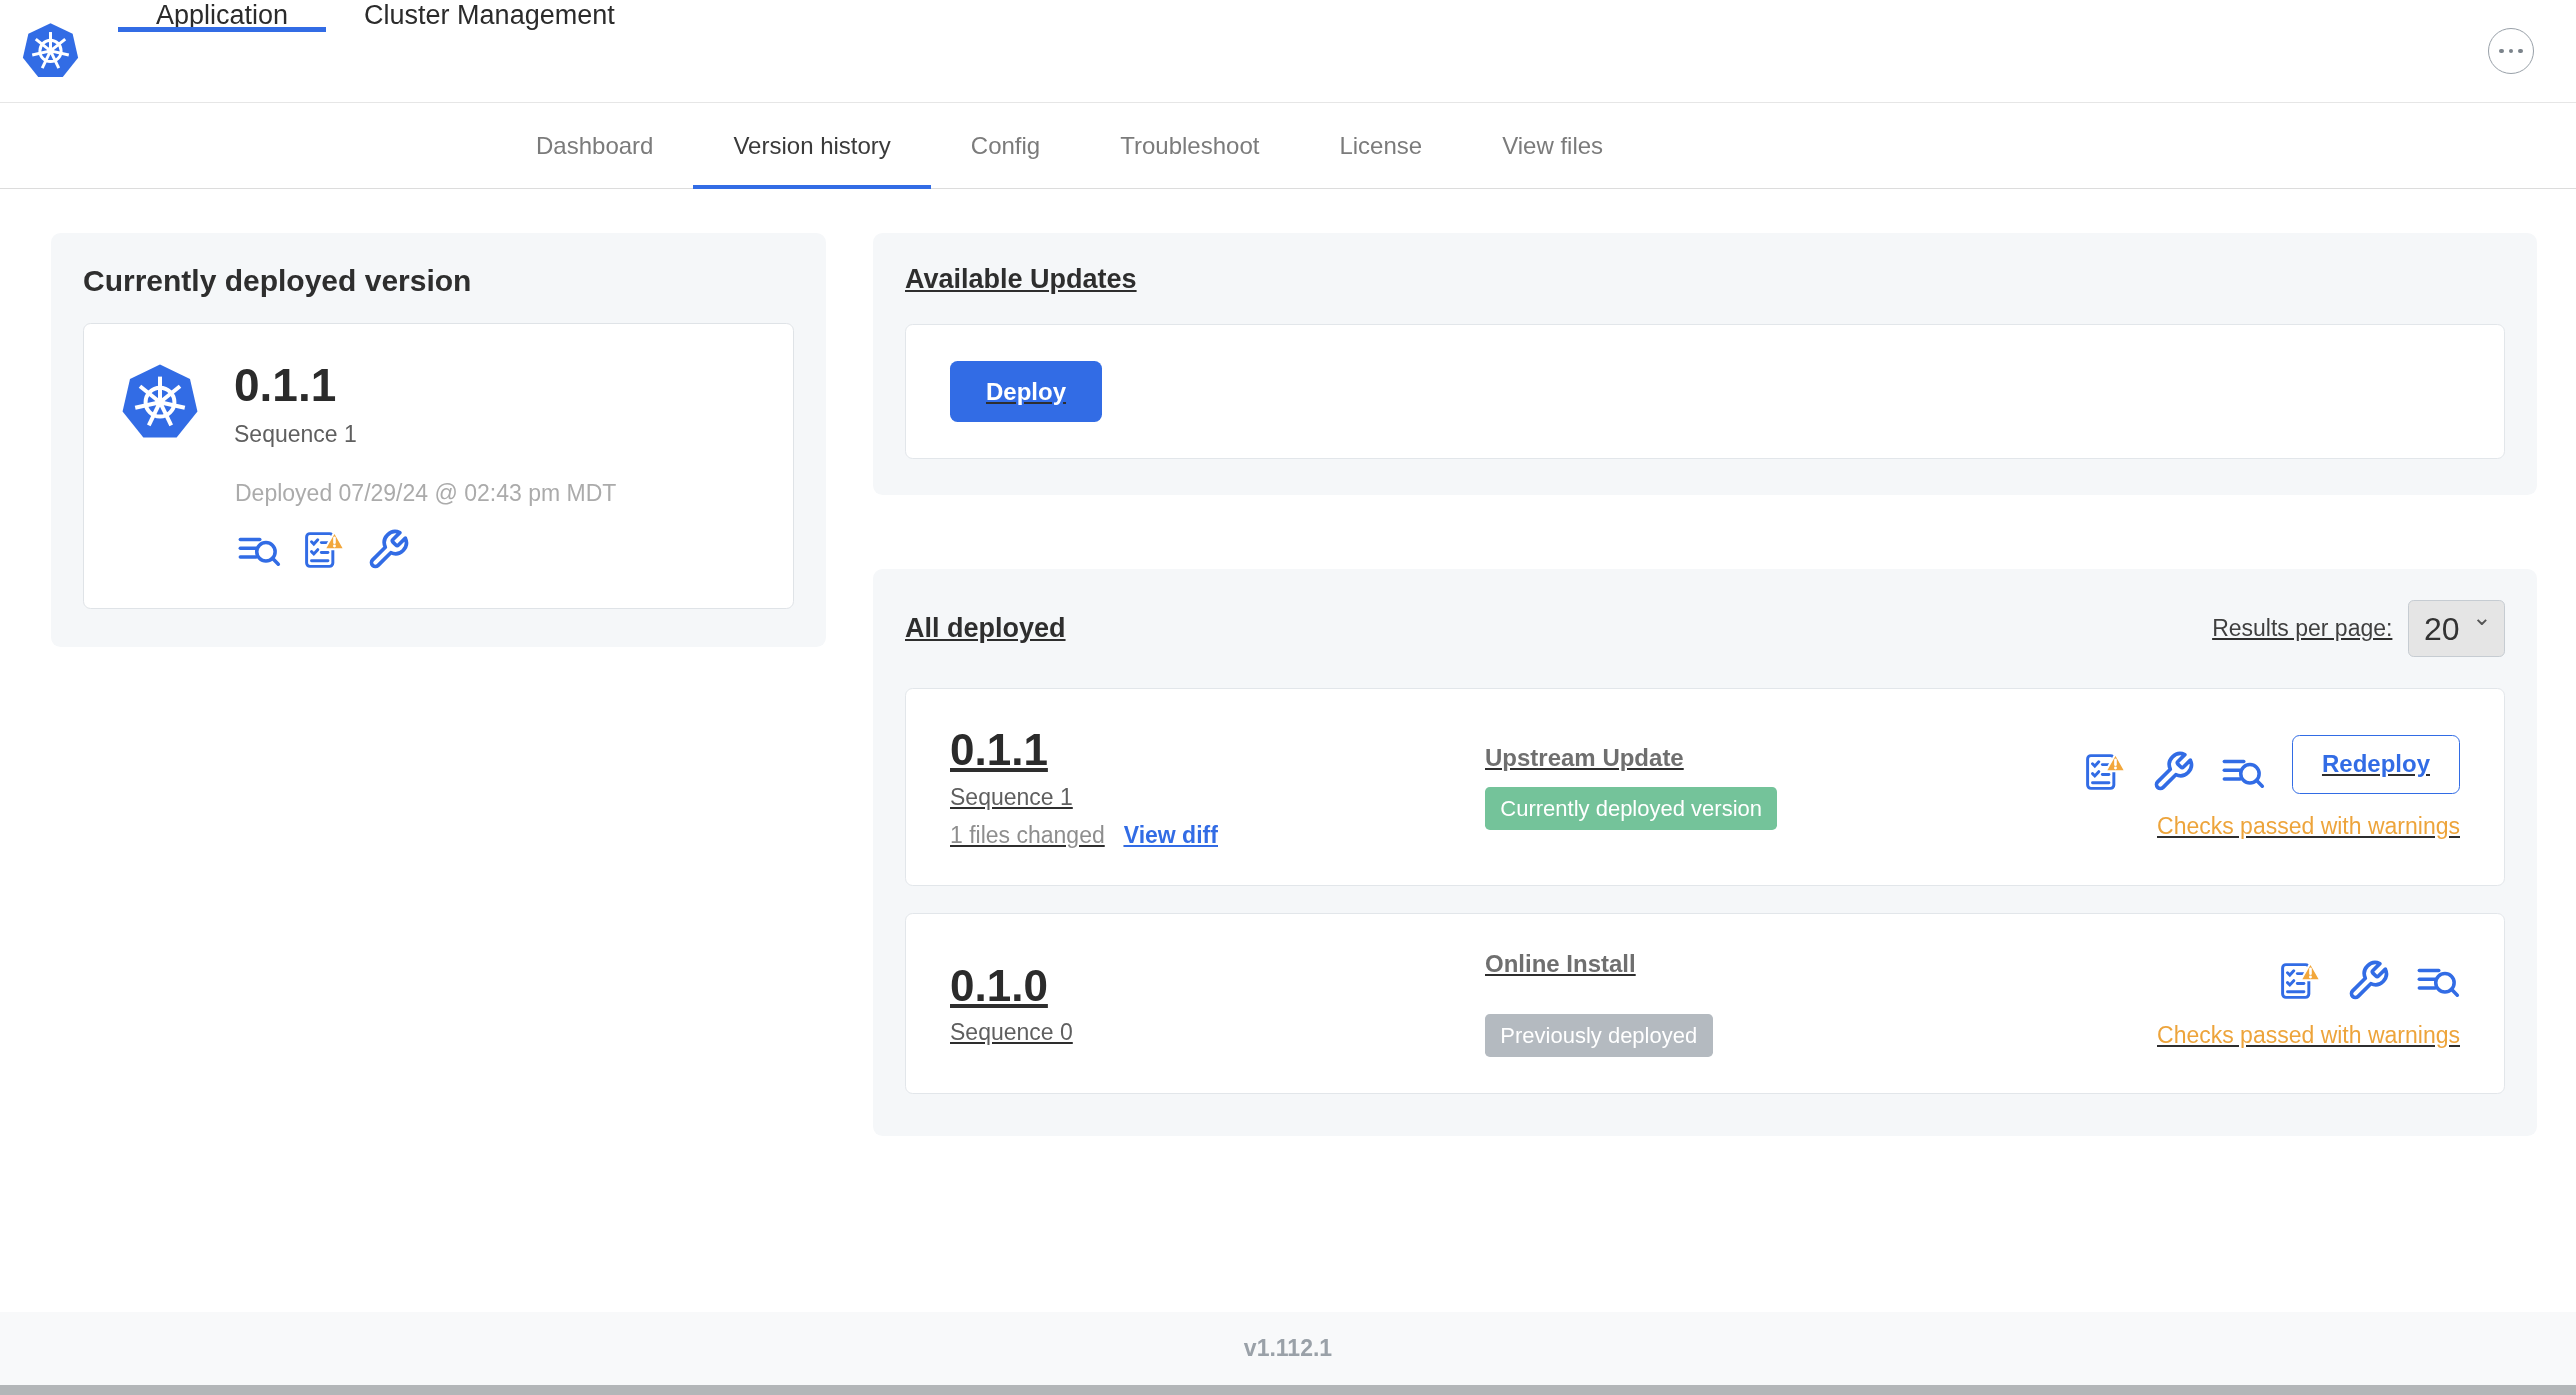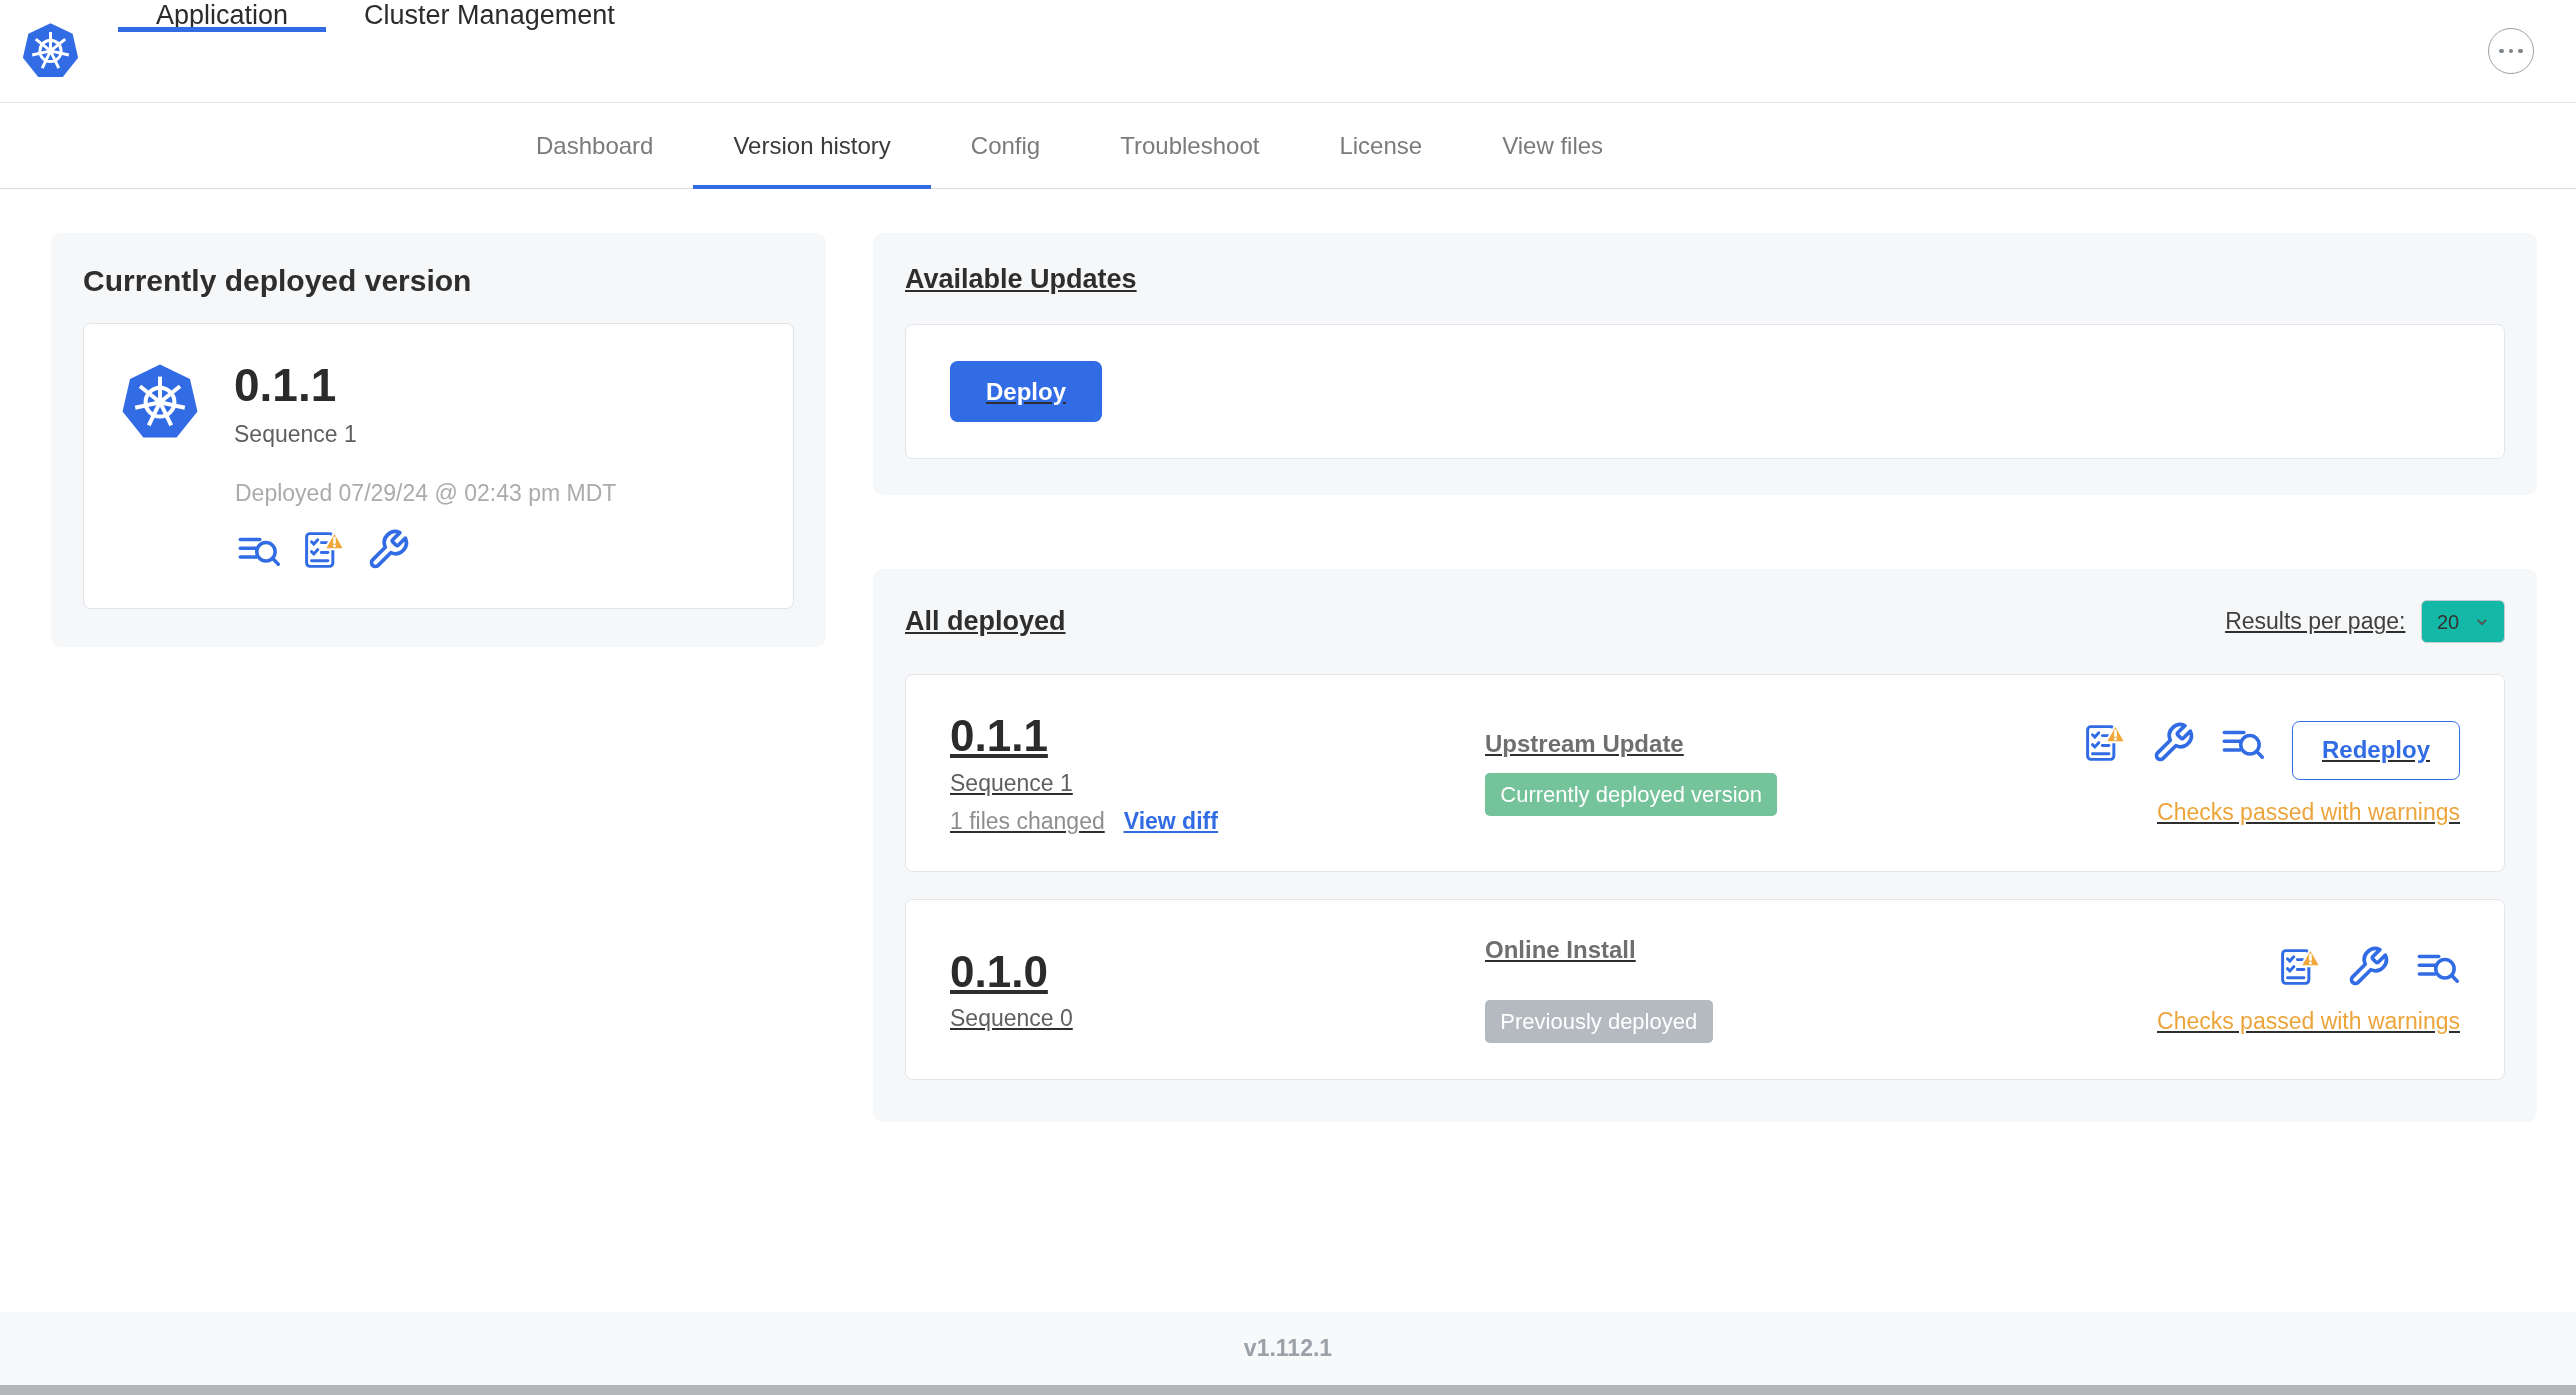--- a/index.html
+++ b/index.html
@@ -135,24 +135,24 @@
     cursor: pointer;
   }
 
   
   .allversions-panel { padding: 31px 32px 42px; }
   .av-header { display: flex; align-items: center; justify-content: space-between; }
   .rpp { display: flex; align-items: center; gap: 15.3px; font-size: 23px; color: #3f3f3f; }
   .select-wrap { position: relative; }
   .rpp select {
     font-family: inherit;
-    font-size: 20px; color: #333;
+    font-size: 32px; color: #333;
     padding: 9.5px 44px 9.5px 15.3px;
     border: 1px solid #c6ccd2; border-radius: 5.7px;
-    background: #14b8a6;
+    background: #e5e5e5;
     appearance: none; -webkit-appearance: none;
     cursor: pointer;
   }
   .select-wrap::after {
     content: "\2304";
     position: absolute; right: 13.4px; top: 3.8px;
     font-size: 23px; color: #555;
     pointer-events: none;
   }
 
@@ -175,21 +175,21 @@
     display: inline-block;
     margin-top: 15.3px;
     font-size: 22px; color: #fff;
     padding: 8.6px 15.3px;
     border-radius: 4.8px;
     white-space: nowrap;
   }
   .badge-green { background: #74c39a; }
   .badge-gray  { background: #b4bac0; margin-top: 36px; }
   .vrow-right { display: flex; flex-direction: column; align-items: flex-end; gap: 19px; flex: none; }
-  .vrow-actions { display: flex; align-items: flex-start; gap: 27px; }
+  .vrow-actions { display: flex; align-items: flex-end; gap: 27px; }
   .row-icons { display: flex; gap: 23px; color: #326ce5; }
   .redeploy-btn {
     background: #fff; color: #326ce5;
     font-family: inherit;
     font-size: 24px; font-weight: 700;
     border: 1.9px solid #326ce5; border-radius: 7.6px;
     height: 59px; padding: 0 29px;
     cursor: pointer;
   }
   .vrow-status { font-size: 23px; color: #eda43b; }

